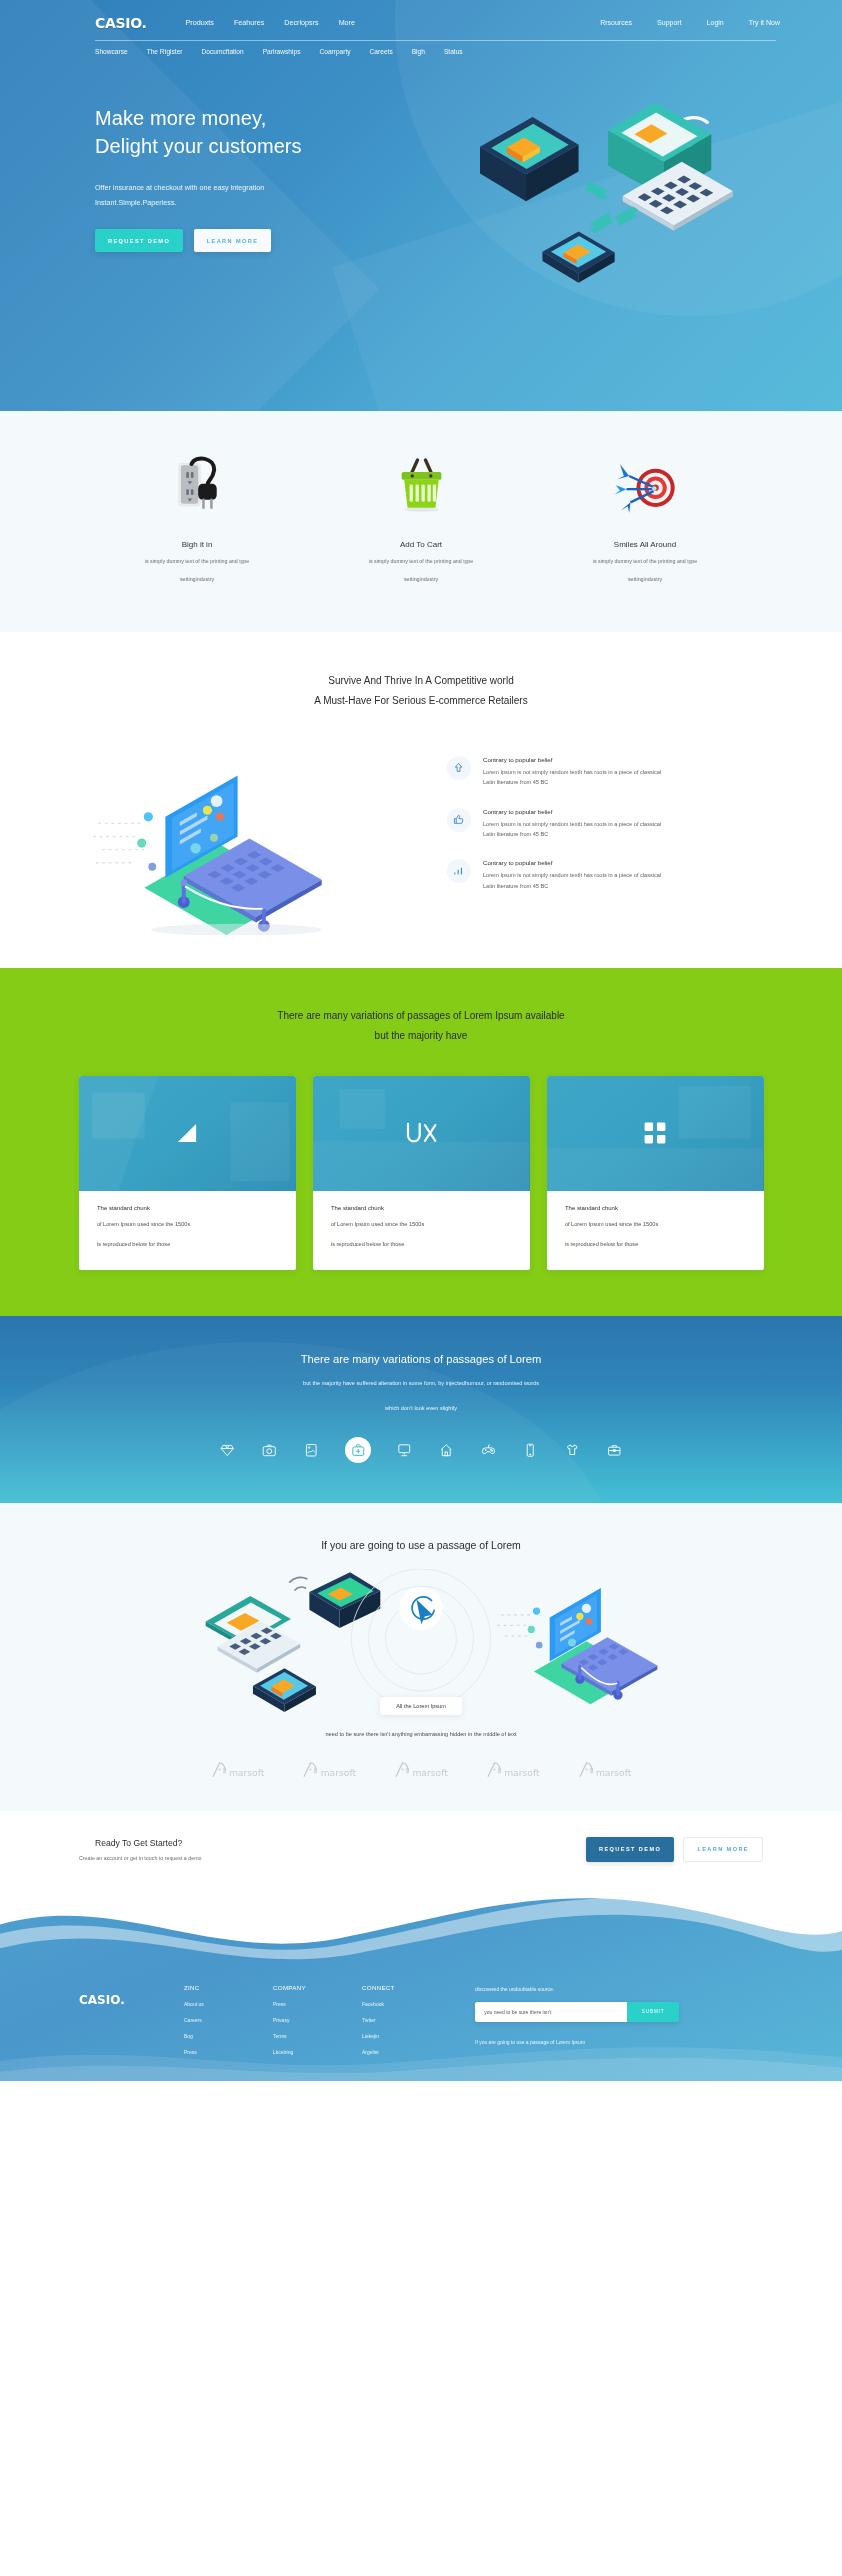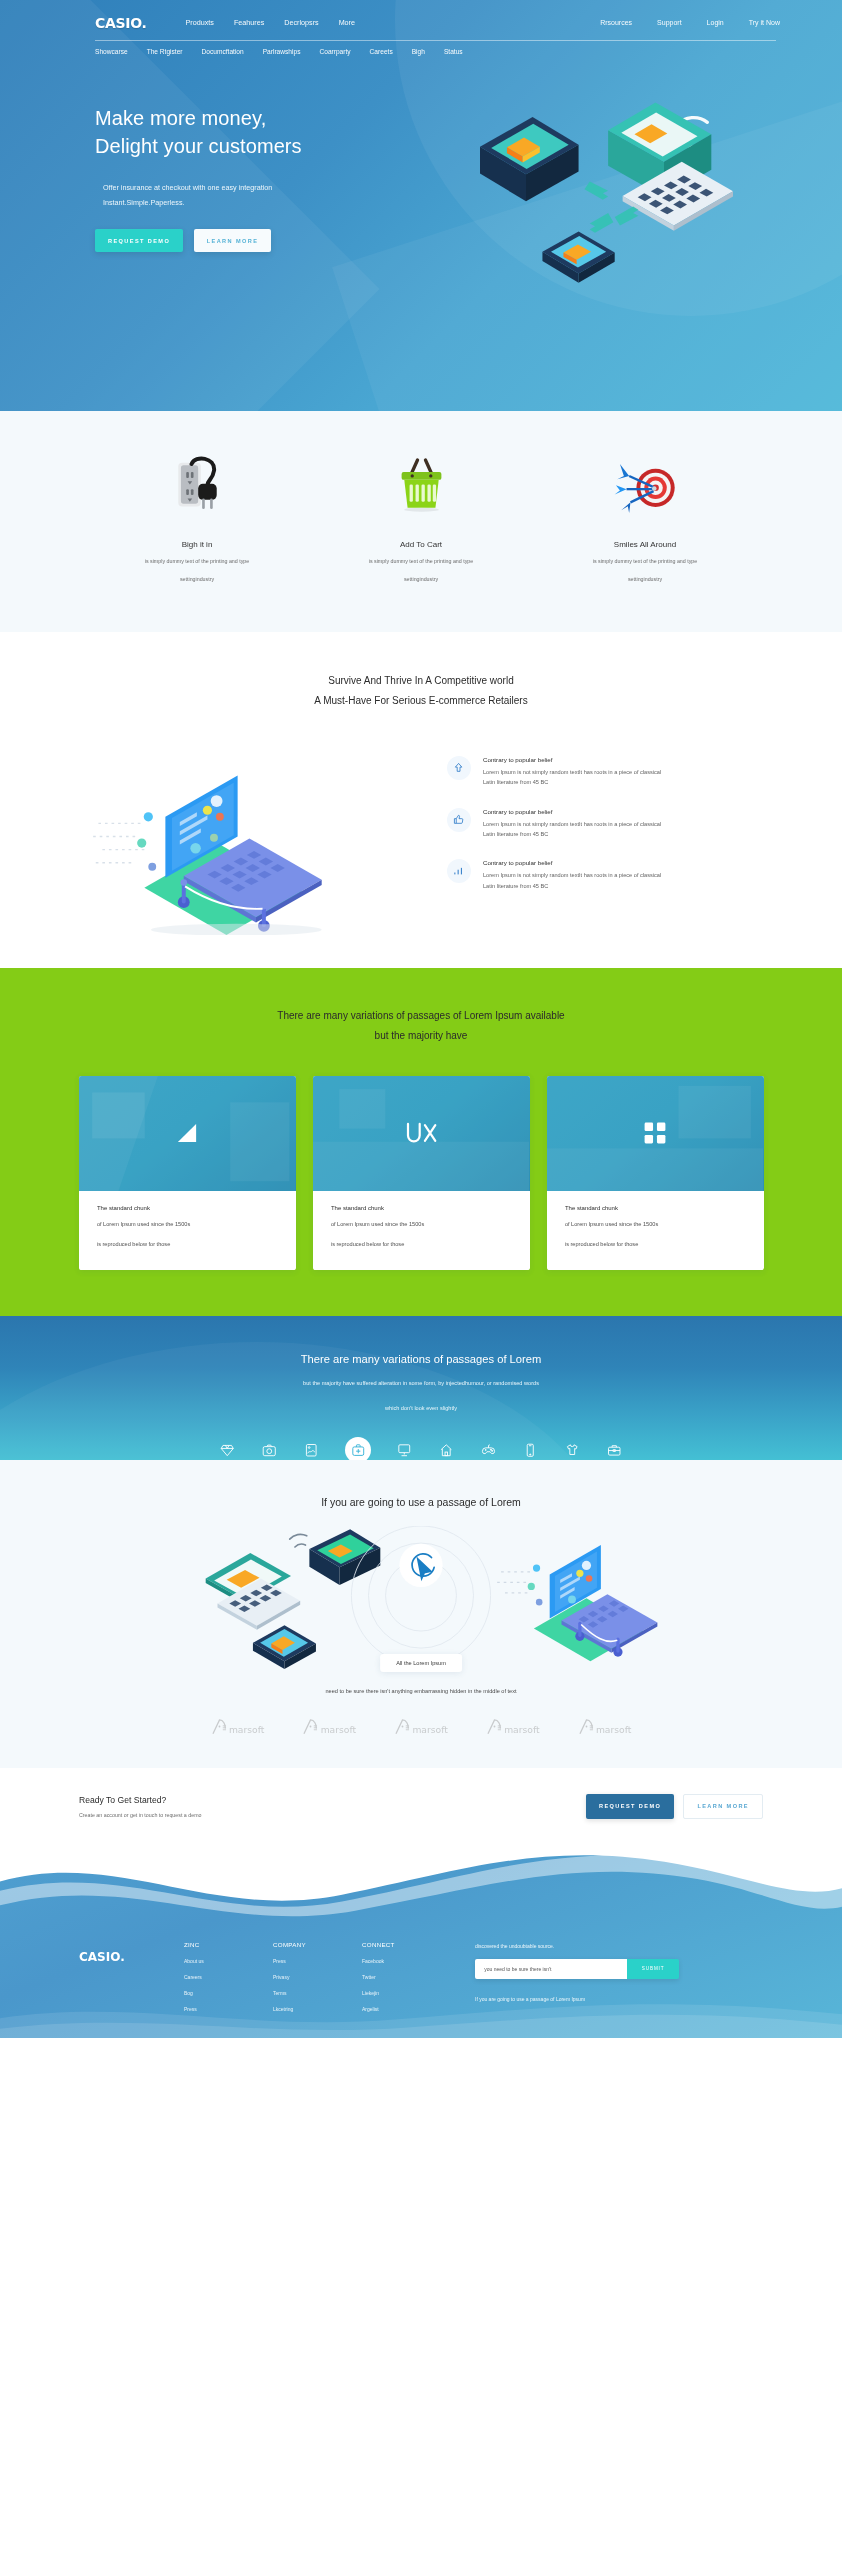--- a/index.html
+++ b/index.html
@@ -56,21 +56,21 @@
   .subnav { display: flex; gap: 19px; padding: 7.2px 0 0 95px; }
   .subnav a { color: #fff; font-size: 6.6px; text-decoration: none; opacity: .97; }
 
   .hero-body { display: flex; padding: 36px 39px 0 95px; }
   .hero-copy { width: 309px; padding-top: 13px; }
   .hero-title {
     color: #fff; font-size: 20px; font-weight: 400; line-height: 1.42;
     letter-spacing: 0.1px;
   }
   .hero-sub { margin-top: 20px; }
-  .hero-sub p { color: #eef7fc; font-size: 7.2px; line-height: 2.1; margin-left: 8px; }
+  .hero-sub p { color: #eef7fc; font-size: 7.2px; line-height: 2.1; }
   .hero-btns { margin-top: 18.4px; display: flex; gap: 10.5px; }
   .btn {
     border: none; cursor: pointer; border-radius: 2px;
     font-size: 5.6px; letter-spacing: 1.4px; font-weight: 600;
     padding: 8.6px 13px; font-family: "Liberation Sans", sans-serif;
   }
   .btn-primary { background: #2ad1c9; color: #fff; box-shadow: 0 2px 6.6px rgba(0,0,0,.12); }
   .btn-ghost { background: #f7fbfd; color: #55b2d6; box-shadow: 0 2px 6.6px rgba(0,0,0,.12); }
 
   .hero-art { position: relative; flex: 1; height: 237px; }
@@ -113,21 +113,21 @@
     height: 115px; position: relative; overflow: hidden;
     background: linear-gradient(140deg, #3fa9c9 0%, #39a5c6 45%, #2f8fb4 100%);
   }
   .card-img .ov { position: absolute; inset: 0; }
   .card-body { padding: 14.5px 18.4px 20px; }
   .card-body h4 { font-size: 6px; font-weight: 400; color: #2e2e2e; }
   .card-body p { font-size: 5.6px; color: #515151; line-height: 2.0; margin-top: 8px; }
 
   
   .band {
-    position: relative; overflow: hidden; height: 144px;
+    position: relative; overflow: hidden; height: 187px;
     background: linear-gradient(180deg, #2b76ae 0%, #2f84b8 36%, #3ba5c9 72%, #44c0d4 100%);
   }
   .band-wave {
     position: absolute; left: -105px; top: 26px; width: 724px; height: 460px;
     border-radius: 50%; background: rgba(255,255,255,.045);
   }
   .band-inner { position: relative; z-index: 4; text-align: center; padding-top: 37px; }
   .band h2 { color: #fff; font-size: 11.2px; font-weight: 400; }
   .band p { color: #e9f6fb; font-size: 5.6px; line-height: 2.3; margin-top: 12px; }
   .band-icons {
@@ -151,21 +151,21 @@
   .passage-sub { font-size: 5.6px; color: #4a4a4a; margin-top: 10.5px; }
   .logos { display: flex; justify-content: center; gap: 38px; margin-top: 24px; }
   .logo-m { display: flex; align-items: flex-end; gap: 1.3px; opacity: .42; }
   .logo-m span { font-size: 9.2px; color: #8d8d8d; font-family: "DejaVu Sans", sans-serif; }
 
   
   .cta {
     background: #fff; padding: 26px 79px 30px;
     display: flex; align-items: center;
   }
-  .cta h3 { font-size: 8.6px; font-weight: 400; color: #2b2b2b; }
+  .cta h3 { font-size: 8.6px; font-weight: 400; color: #2b2b2b; margin-left: 16px; }
   .cta p { font-size: 5.3px; color: #6d6d6d; margin-top: 6.6px; }
   .cta-btns { margin-left: auto; display: flex; gap: 9.2px; }
   .btn-dark { background: #2a6e9e; color: #fff; box-shadow: 0 1.3px 5.3px rgba(0,0,0,.12); }
   .btn-outline { background: #fff; color: #5aa8d2; border: 0.7px solid #e3ecf2; }
 
   
   .footer {
     position: relative; overflow: hidden;
     background: linear-gradient(160deg, #4f9fd0 0%, #4a97cb 30%, #52a9d3 70%, #58b6d8 100%);
     padding: 92px 0 26px;

